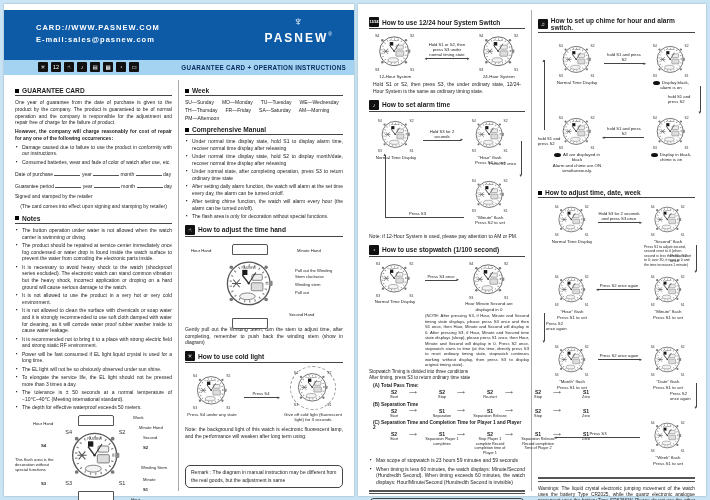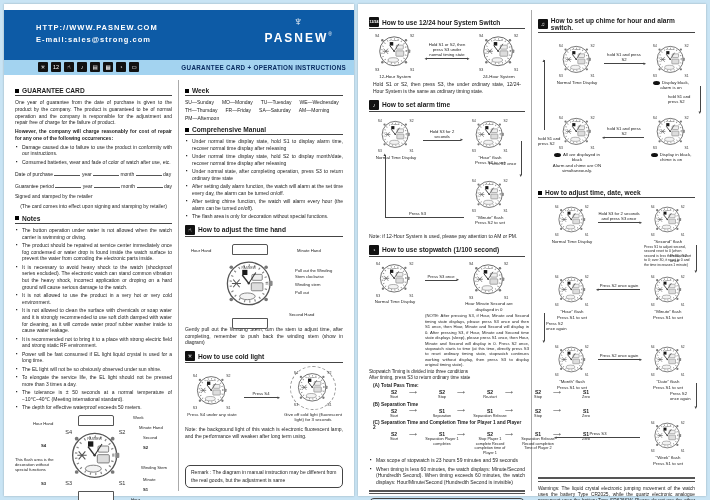--- a/index.html
+++ b/index.html
@@ -73,22 +73,22 @@
   .glow{border:1px dashed #999;border-radius:50%;padding:2px;}
   .strap{width:34px;height:9px;background:#fff;border:0.8px solid #555;margin:0 auto;border-radius:2px 2px 0 0;}
   .strap.bot{border-radius:0 0 2px 2px;}
 </style>
 </head>
 <body>
 
 <div class="page" id="pageL">
   <div class="hdr">
     <div class="urls">
-      <div>HTTP://WWW.PASNEW.COM</div>
-      <div>E-mail:sales@strong.com</div>
+      <div>CARD://WWW.PASNEW.COM</div>
+      <div>E-mail:sales@pasnew.com</div>
     </div>
     <div class="logo">
       <span class="glyph">♆</span>
       <span class="word">PASNEW</span><sup>®</sup>
     </div>
   </div>
   <div class="subbar">
     <div class="icorow">
         <span class="ico">☀</span>
         <span class="ico">12</span>

